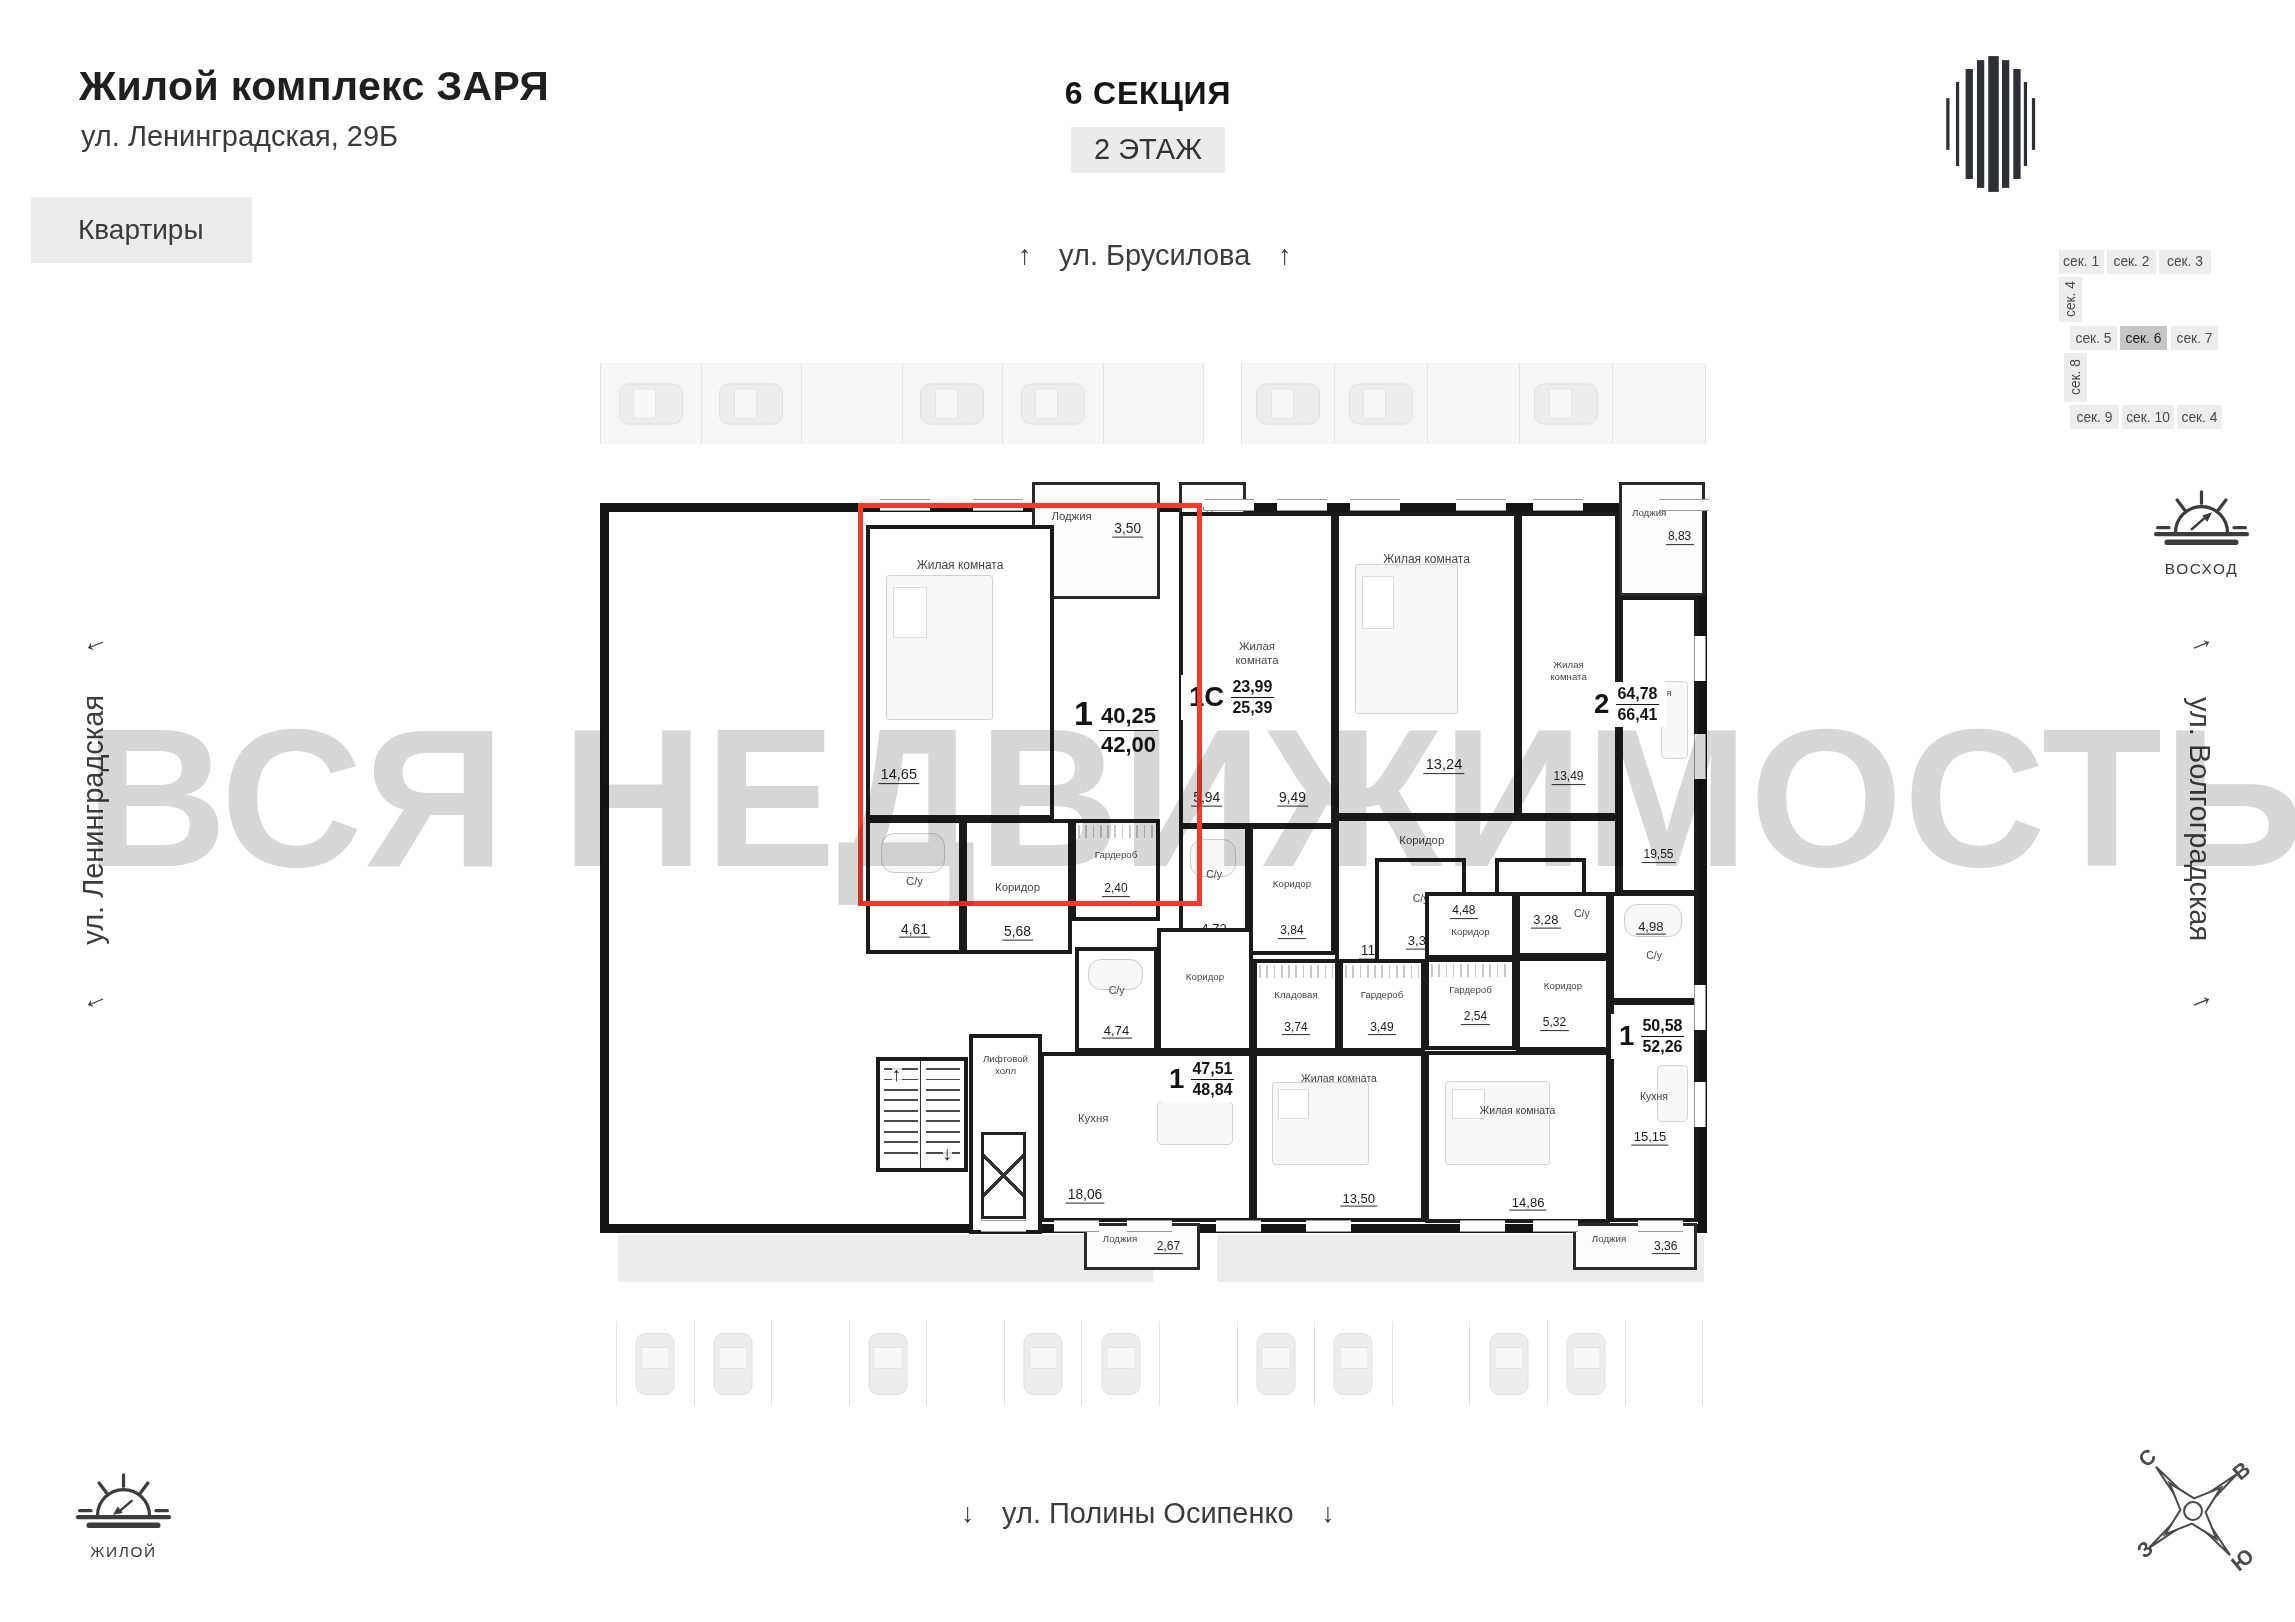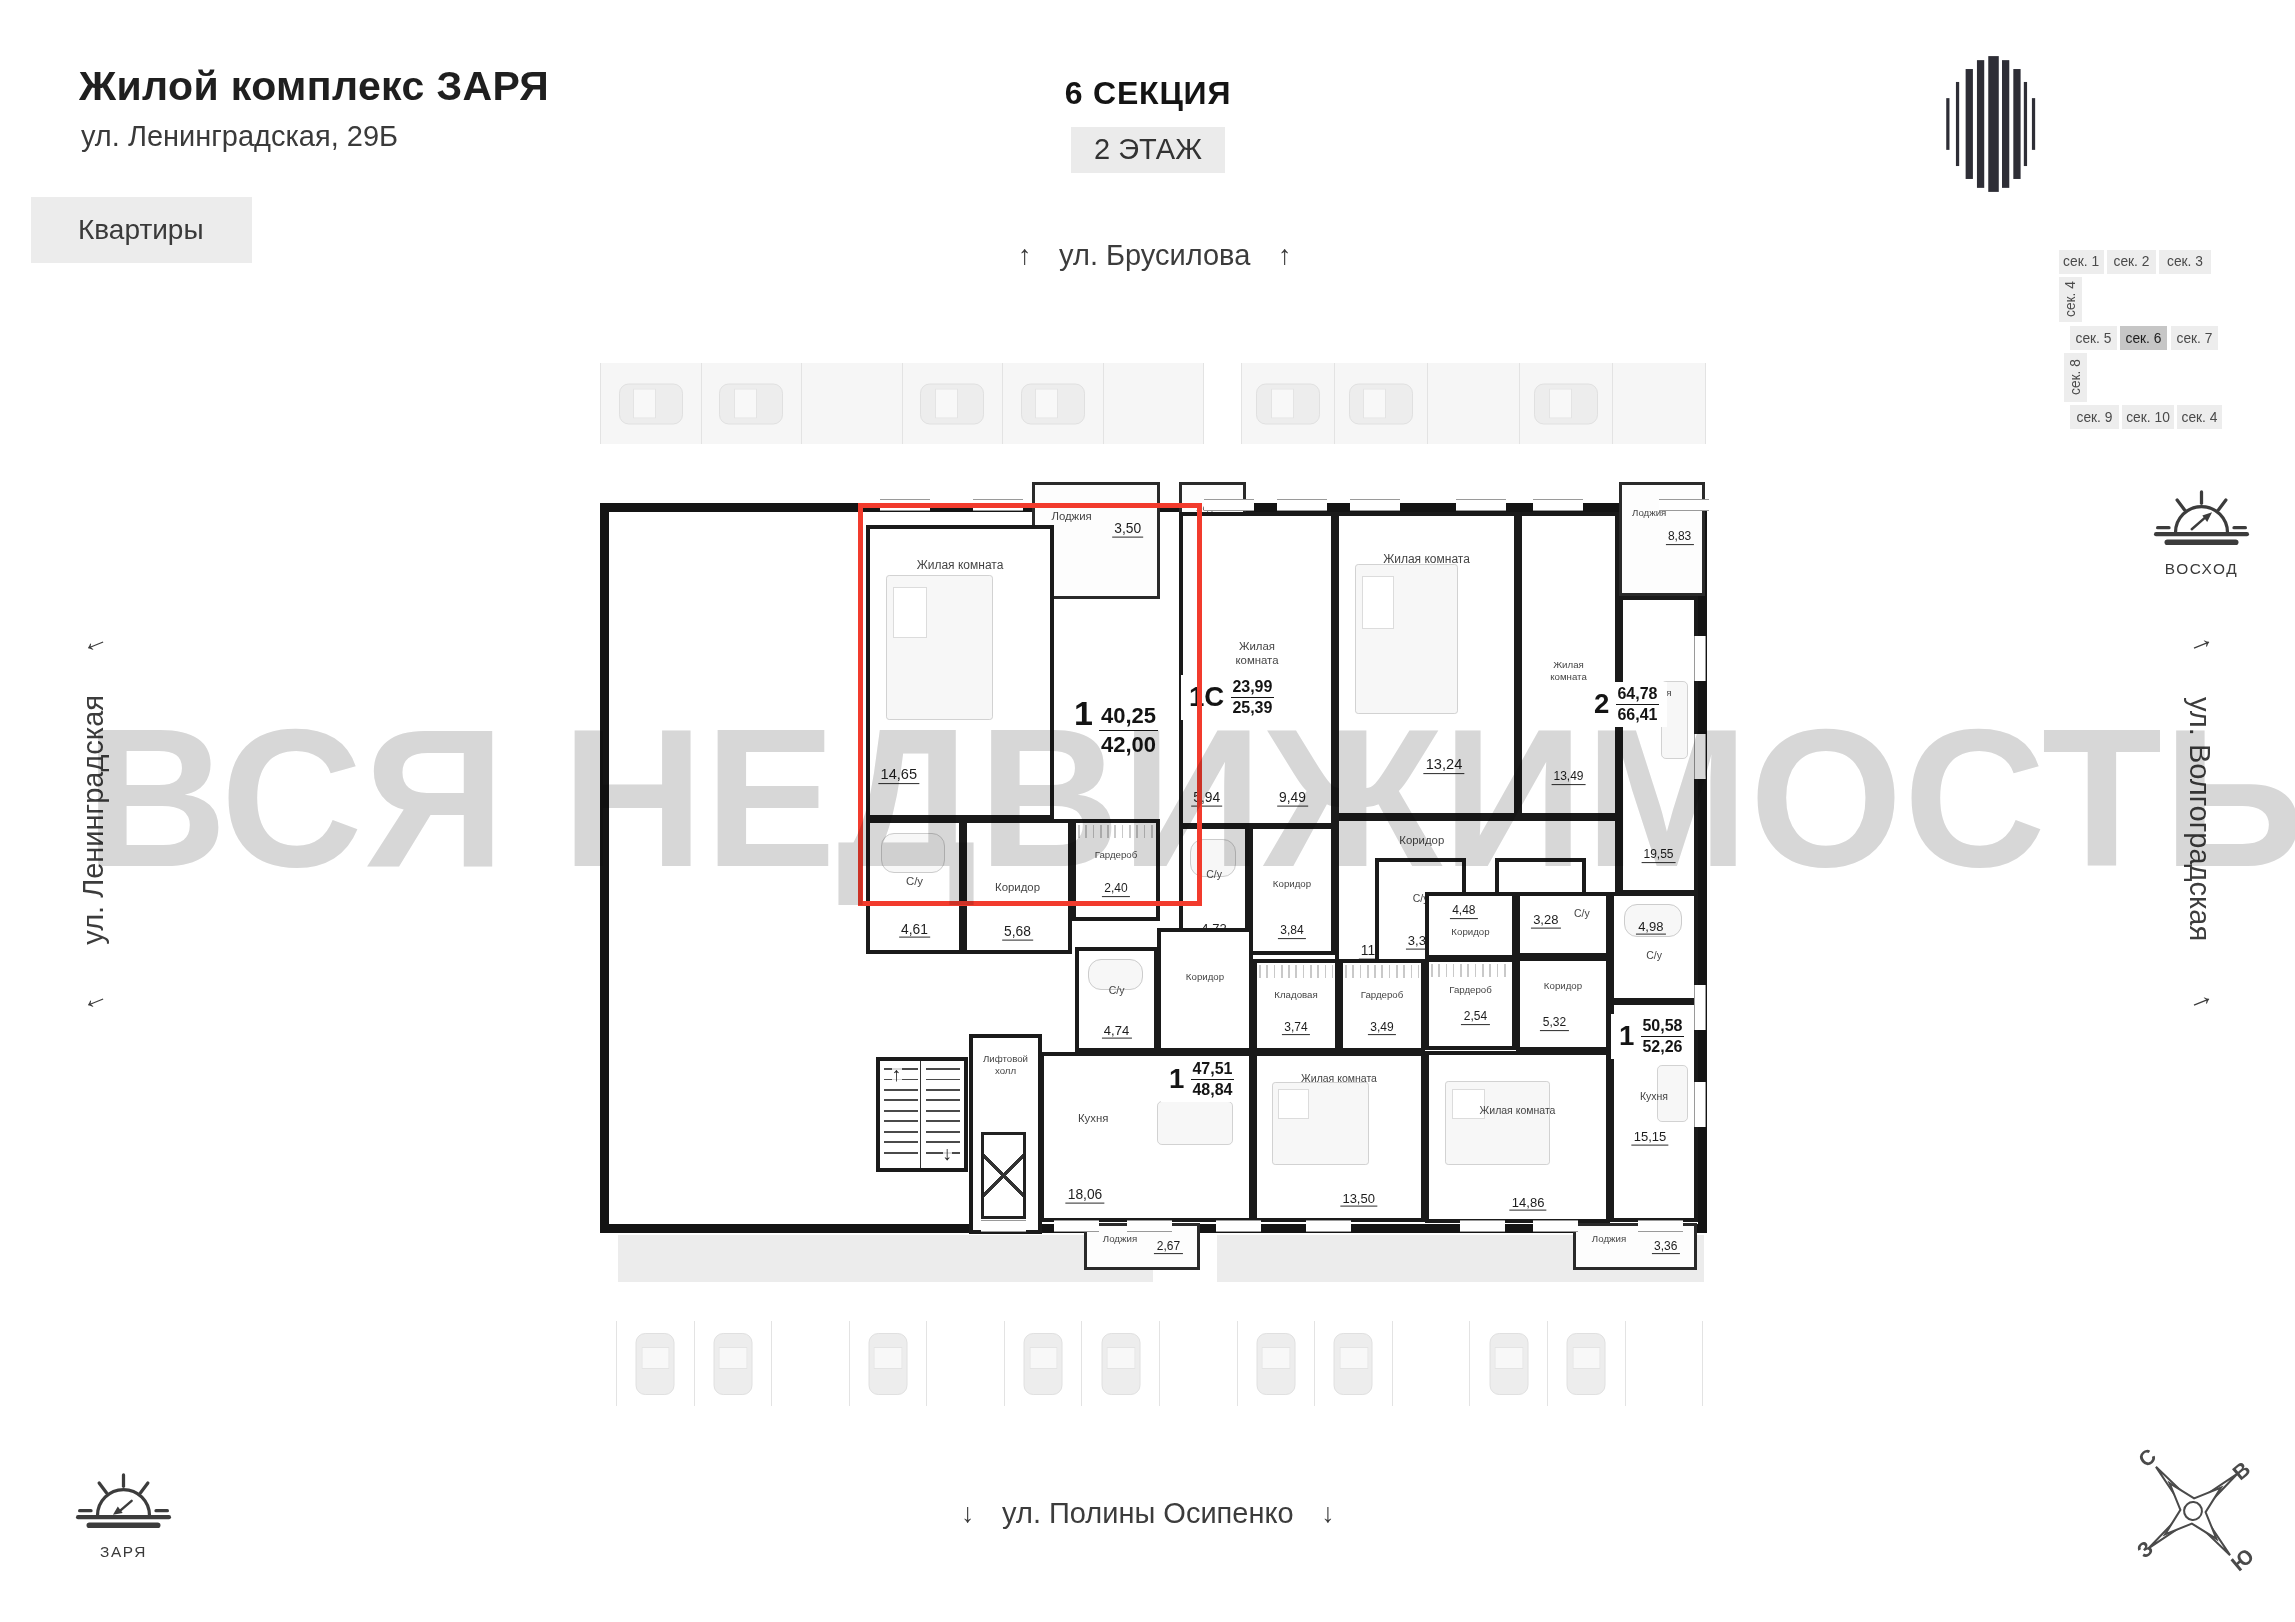--- a/index.html
+++ b/index.html
@@ -161,21 +161,21 @@
       <line x1="30" y1="16" x2="39" y2="28"></line>
       <line x1="90" y1="16" x2="81" y2="28"></line>
       <line x1="6" y1="50" x2="20" y2="50"></line>
       <line x1="100" y1="50" x2="114" y2="50"></line>
       <line x1="4" y1="58" x2="116" y2="58" stroke-width="5"></line>
       <line x1="18" y1="68" x2="102" y2="68" stroke-width="7"></line>
       <line x1="70" y1="38" x2="56" y2="50" stroke-width="3"></line>
     </g>
     <polygon points="47,55 59,53 53,45" fill="#3c3c3c"></polygon>
   </svg>
-  <div class="lbl">ЗАРЯ</div>
+  <div class="lbl">ЖИЛОЙ</div>
 </div>
 
 <div style="position:absolute;left:2124px;top:1442px;">
   <svg width="138" height="138" viewBox="0 0 170 170">
     <g transform="rotate(-40 85 85)" stroke="#4a4a4a" stroke-width="2.5" fill="#ffffff">
       <path d="M85 14 L92 78 L156 85 L92 92 L85 156 L78 92 L14 85 L78 78 Z"></path>
       <path d="M85 40 L96 74 L130 85 L96 96 L85 130 L74 96 L40 85 L74 74 Z"></path>
       <circle cx="85" cy="85" r="11"></circle>
     </g>
     <text x="22" y="30" font-size="26" fill="#4a4a4a" font-weight="bold" transform="rotate(-40 28 24)">С</text>

